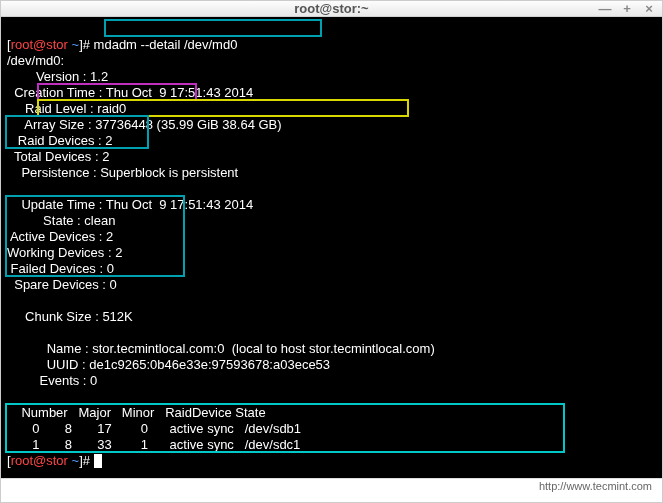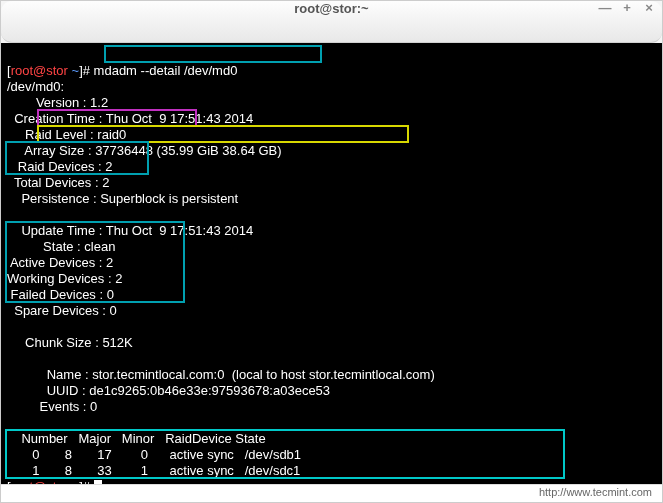--- a/index.html
+++ b/index.html
@@ -12,31 +12,30 @@
   }
   .window {
     width: 663px;
     height: 503px;
     background: #f5f5f5;
     border: 1px solid #ccc;
     display: flex;
     flex-direction: column;
   }
   .titlebar {
-    height: 42px;
+    height: 16px;
     background: linear-gradient(to bottom, #fdfdfd, #e8e8e8);
     border-bottom: 1px solid #d0d0d0;
     display: flex;
-    align-items: flex-start;
+    align-items: flex-end;
     justify-content: center;
     position: relative;
     font-size: 13px;
     color: #555;
     font-weight: bold;
-    border-radius: 11px;
   }
   .window-controls {
     position: absolute;
     right: 6px;
     display: flex;
     gap: 8px;
     align-items: center;
   }
   .wc {
     width: 14px;
@@ -72,21 +71,21 @@
   .hl-yellow { border-color: #d8d800; }
   .hl-teal { border-color: #00c8c8; }
   .cursor {
     display: inline-block;
     width: 8px;
     height: 14px;
     background: #fff;
     vertical-align: text-bottom;
   }
   .footer {
-    height: 18px;
+    height: 24px;
     background: #fff;
     border-top: 1px solid #ddd;
     font-size: 11px;
     color: #666;
     text-align: right;
     padding: 1px 10px 0 0;
   }
 </style>
 </head>
 <body>

